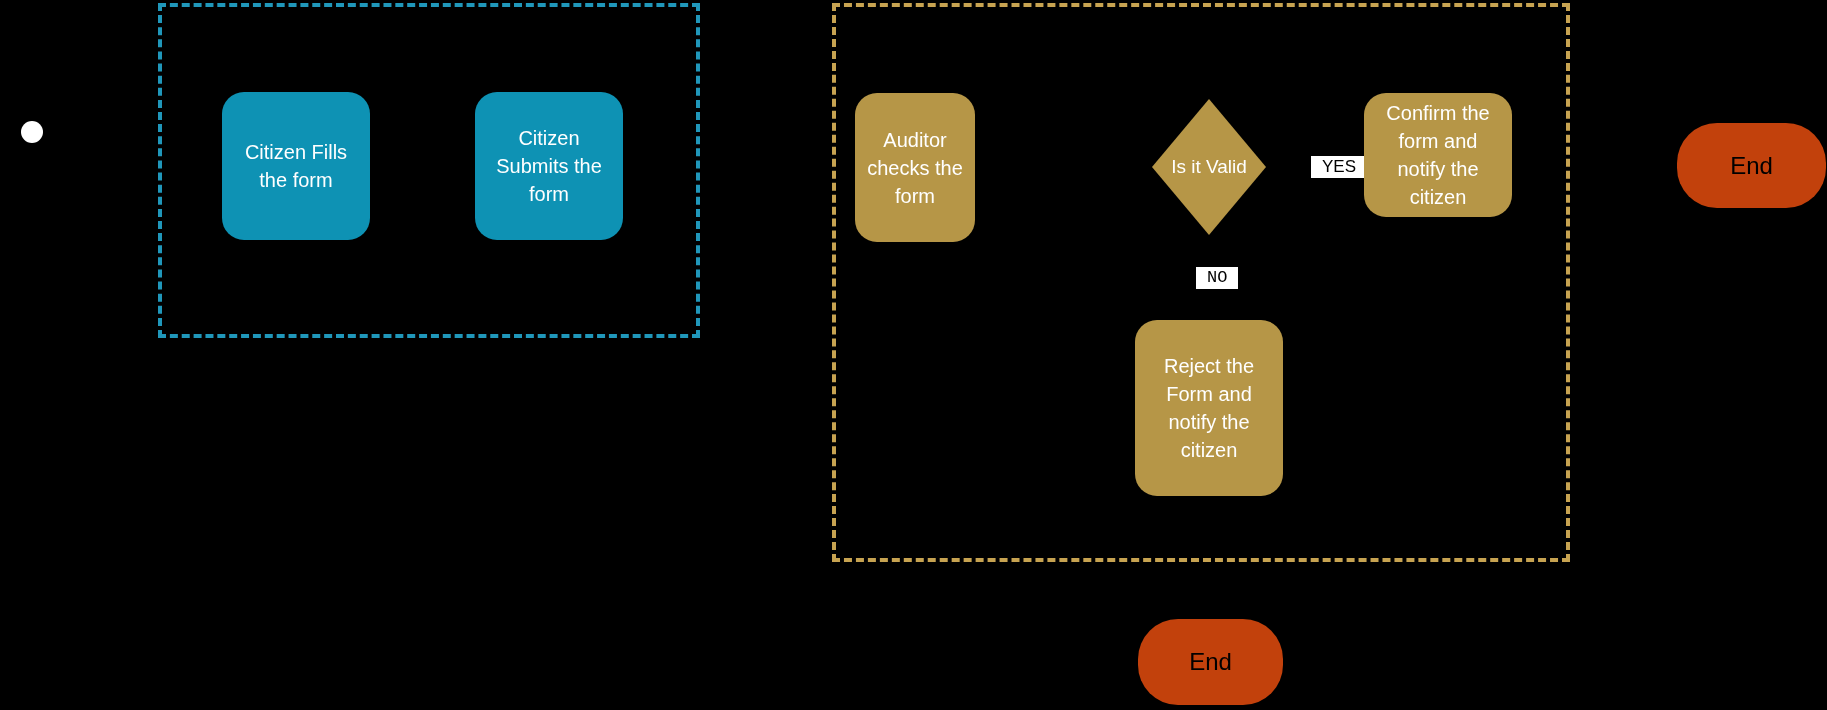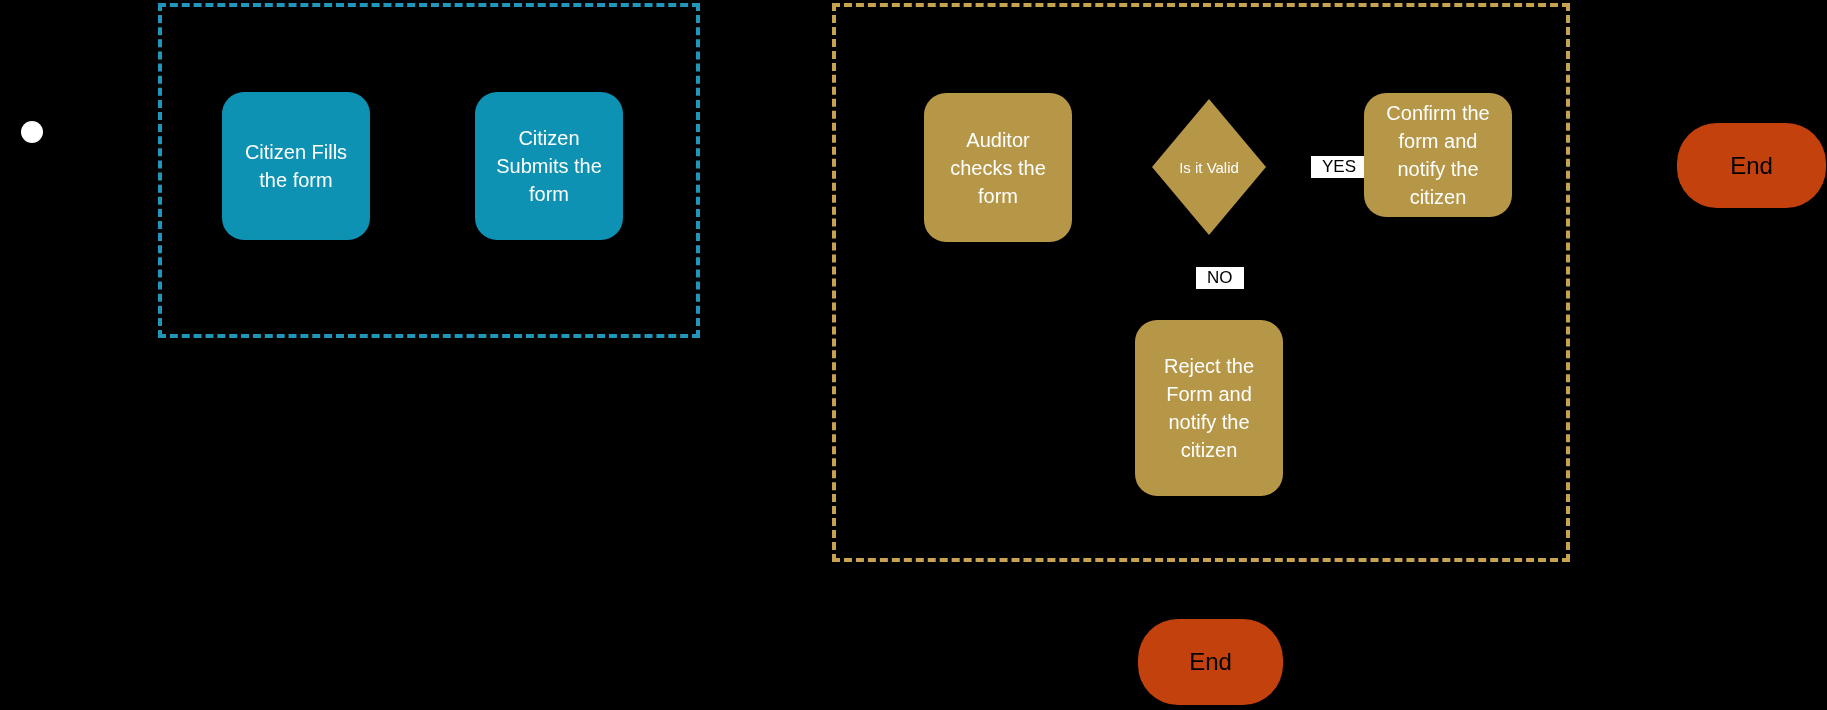--- a/index.html
+++ b/index.html
@@ -33,41 +33,41 @@
     display: flex; align-items: center; justify-content: center;
     text-align: center; color: #ffffff;
     font-size: 20px; line-height: 28px;
     border-radius: 22px; white-space: pre-line;
   }
   .task-teal { background: #0e92b4; }
   .task-gold { background: #b69647; }
 
   .node-fills   { left: 222px;  top: 92px;  width: 148px; height: 148px; }
   .node-submits { left: 475px;  top: 92px;  width: 148px; height: 148px; }
-  .node-checks  { left: 924px;  top: 93px;  width: 148px; height: 149px; }
+  .node-checks  { left: 855px;  top: 93px;  width: 120px; height: 149px; }
   .node-confirm { left: 1332px; top: 93px;  width: 148px; height: 124px; margin-left: 32px; }
   .node-reject  { left: 1135px; top: 320px; width: 148px; height: 176px; }
 
   
   .diamond {
     left: 1152px; top: 99px; width: 114px; height: 136px;
     background: #b69647;
     clip-path: polygon(50% 0%, 100% 50%, 50% 100%, 0% 50%);
     display: flex; align-items: center; justify-content: center;
-    color: #ffffff; font-size: 15px; text-align: center;
+    color: #ffffff; font-size: 19px; text-align: center;
   }
 
   
   .edge-label {
     background: #ffffff; color: #000000;
     font-size: 17px; line-height: 20px;
     padding: 1px 11px;
   }
   .label-yes { left: 1311px; top: 156px; }
-  .label-no  { left: 1196px; top: 267px; }
+  .label-no  { left: 1196px; top: 267px; font-family: Liberation Mono, monospace; }
 
   
   .end-node {
     background: #c2410c; color: #000000;
     display: flex; align-items: center; justify-content: center;
     font-size: 24px; border-radius: 40px;
   }
   .end-right  { left: 1677px; top: 123px; width: 149px; height: 85px; }
   .end-bottom { left: 1138px; top: 619px; width: 145px; height: 86px; }
 </style>

